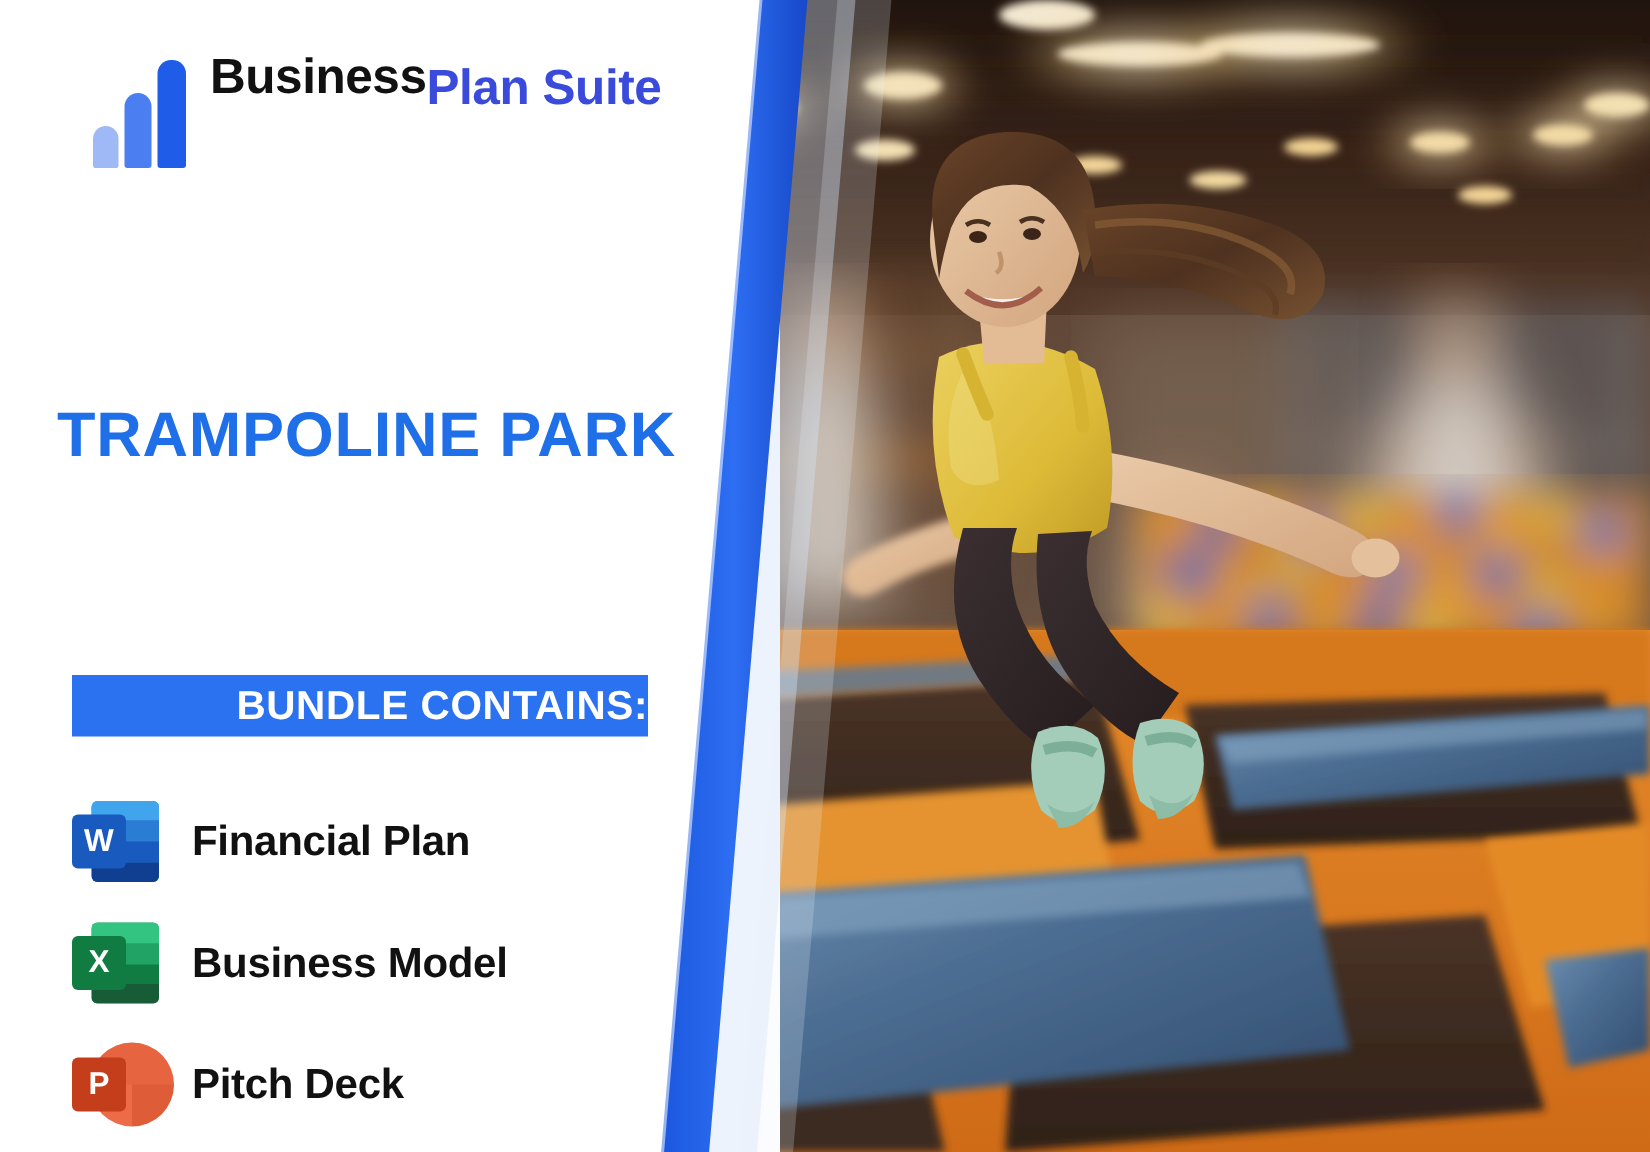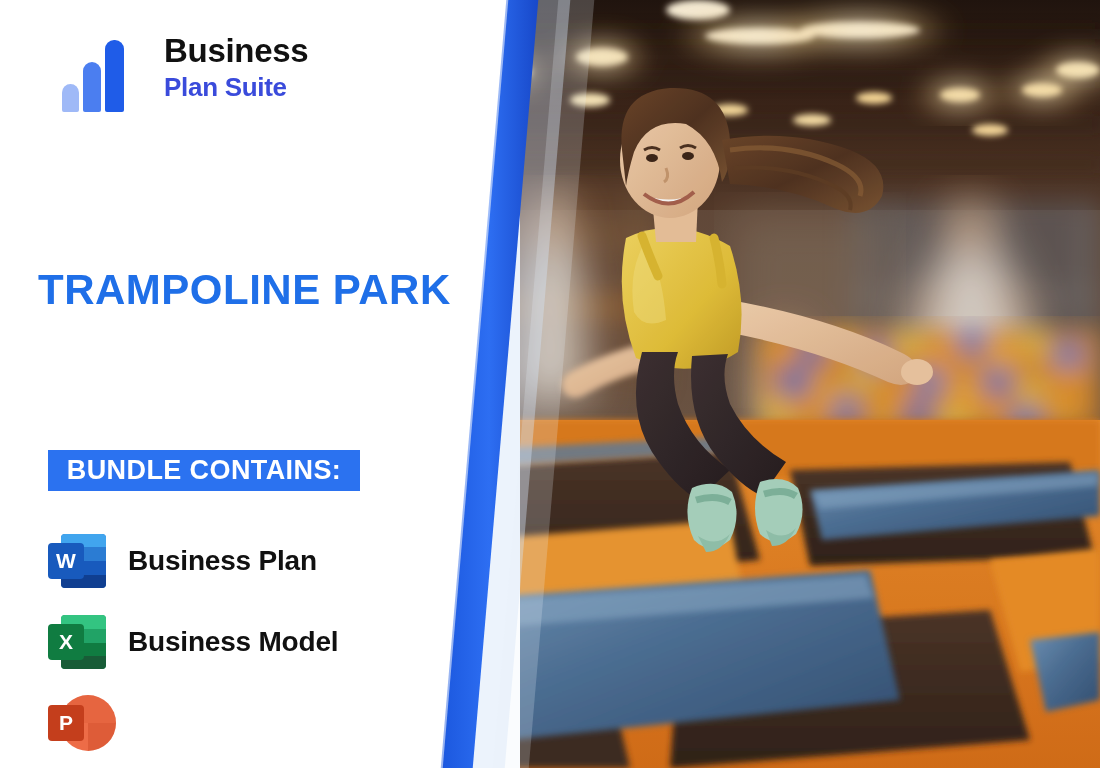--- a/index.html
+++ b/index.html
@@ -41,29 +41,29 @@
     margin-top: 4px;
   }
   .logo-bar {
     position: absolute;
     bottom: 0;
     border-radius: 9px 9px 2px 2px;
   }
   .logo-bar.b1 { left: 0px;  width: 17px; height: 28px; background: #9fb9f7; }
   .logo-bar.b2 { left: 21px; width: 18px; height: 50px; background: #4b7ef0; }
   .logo-bar.b3 { left: 43px; width: 19px; height: 72px; background: #1f5ce8; }
-  .logo-text { display: flex; flex-direction: column; line-height: 1; margin-left: 24px; }
+  .logo-text { display: flex; flex-direction: row; line-height: 1; }
   .logo-line1 {
     font-size: 33px;
     font-weight: bold;
     color: #111111;
     letter-spacing: -0.3px;
   }
   .logo-line2 {
-    font-size: 26px;
+    font-size: 33px;
     font-weight: bold;
     color: #3a4bdb;
     letter-spacing: -0.3px;
     margin-top: 7px;
   }
 
   
   .poster-title {
     position: absolute;
     left: 38px; top: 266px;
@@ -71,25 +71,25 @@
     font-weight: bold;
     color: #1f6fe8;
     letter-spacing: 0.5px;
     white-space: nowrap;
   }
 
   
   .bundle-banner {
     position: absolute;
     left: 48px; top: 450px;
-    width: 312px; height: 41px;
+    width: 384px; height: 41px;
     background: #2b72f0;
     display: flex;
     align-items: center;
-    justify-content: center;
+    justify-content: flex-end;
   }
   .bundle-banner-text {
     color: #ffffff;
     font-size: 27px;
     font-weight: bold;
     letter-spacing: 0.4px;
   }
 
   
   .bundle-list {
@@ -478,21 +478,21 @@
     <div class="bundle-item">
       <div class="bundle-icon">
         <div class="ic-word-doc">
           <div class="band b1"></div>
           <div class="band b2"></div>
           <div class="band b3"></div>
           <div class="band b4"></div>
         </div>
         <div class="ic-word-tab">W</div>
       </div>
-      <span class="bundle-label">Business Plan</span>
+      <span class="bundle-label">Financial Plan</span>
     </div>
 
     <div class="bundle-item">
       <div class="bundle-icon">
         <div class="ic-xls-doc">
           <div class="band b1"></div>
           <div class="band b2"></div>
           <div class="band b3"></div>
           <div class="band b4"></div>
         </div>
@@ -502,20 +502,21 @@
     </div>
 
     <div class="bundle-item">
       <div class="bundle-icon">
         <div class="ic-ppt-circle">
           <div class="half"></div>
           <div class="lower"></div>
         </div>
         <div class="ic-ppt-tab">P</div>
       </div>
+      <span class="bundle-label">Pitch Deck</span>
     </div>
 
   </div>
 
   <svg class="divider-glass" viewBox="0 0 1100 820" xmlns="http://www.w3.org/2000/svg">
     <defs>
       <linearGradient id="dividerBlue" x1="0" y1="0" x2="1" y2="0">
         <stop offset="0%" stop-color="#1a56dd"></stop>
         <stop offset="50%" stop-color="#2d6ef2"></stop>
         <stop offset="100%" stop-color="#1747c8"></stop>

